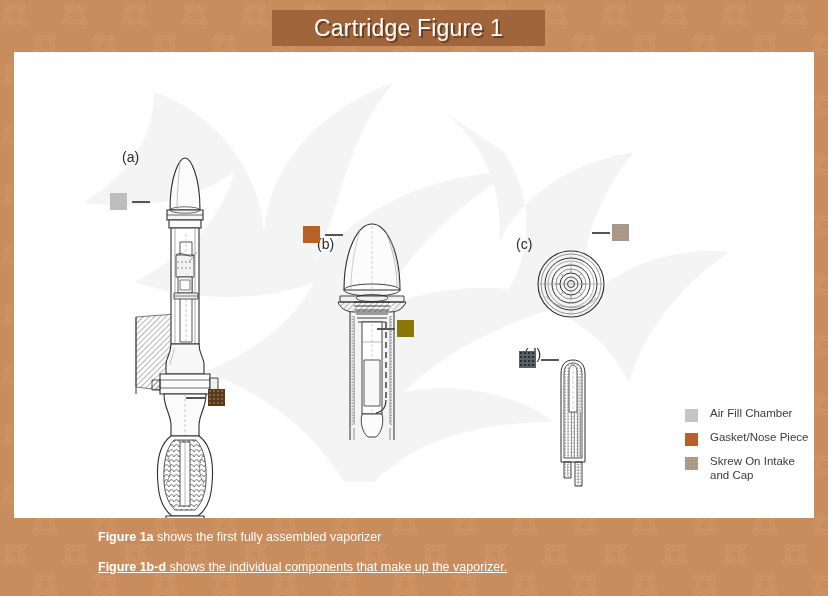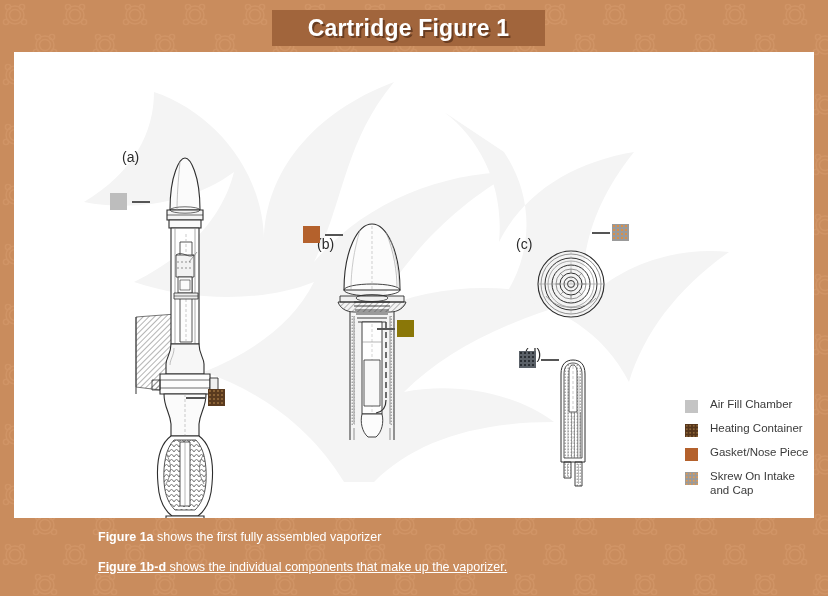--- a/index.html
+++ b/index.html
@@ -35,21 +35,21 @@
     width: 273px;
     height: 36px;
     background: #a1653c;
     display: flex;
     align-items: center;
     justify-content: center;
   }
   #title-text {
     color: #ffffff;
     font-size: 23px;
-    font-weight: bold;
+    font-weight: normal;
     letter-spacing: 0.2px;
     text-shadow: 2px 2px 0 rgba(60,30,12,0.55);
     white-space: nowrap;
   }
 
   
   #card {
     position: absolute;
     left: 14px;
     top: 52px;
@@ -84,21 +84,21 @@
   .leader {
     position: absolute;
     height: 1.5px;
     background: #555;
   }
 
   
   #legend {
     position: absolute;
     left: 671px;
-    top: 346px;
+    top: 355px;
     width: 140px;
   }
   .legend-item {
     display: flex;
     align-items: flex-start;
     margin-bottom: 7px;
     min-height: 17px;
   }
   .legend-swatch {
     width: 13px;
@@ -407,24 +407,20 @@
                 background-size:4px 4px;"></div>
     <div class="leader" style="left:527px; top:307px; width:18px;"></div>
 
     <div id="legend">
 
       <div class="legend-item">
         <span class="legend-swatch" style="background:#c4c4c4;"></span>
         <span class="legend-label">Air Fill Chamber</span>
       </div>
 
-      <div class="legend-item">
-        <span class="legend-swatch" style="background:#55351b; background-image:radial-gradient(#8b6436 1px, transparent 1px); background-size:3.5px 3.5px;"></span>
-        <span class="legend-label">Heating Container</span>
-      </div>
 
       <div class="legend-item">
         <span class="legend-swatch" style="background:#b4612c;"></span>
         <span class="legend-label">Gasket/Nose Piece</span>
       </div>
 
 
       <div class="legend-item">
         <span class="legend-swatch" style="background:#9a9a9a; background-image:radial-gradient(#e09a52 1px, transparent 1px); background-size:3.5px 3.5px;"></span>
         <span class="legend-label">Skrew On Intake

